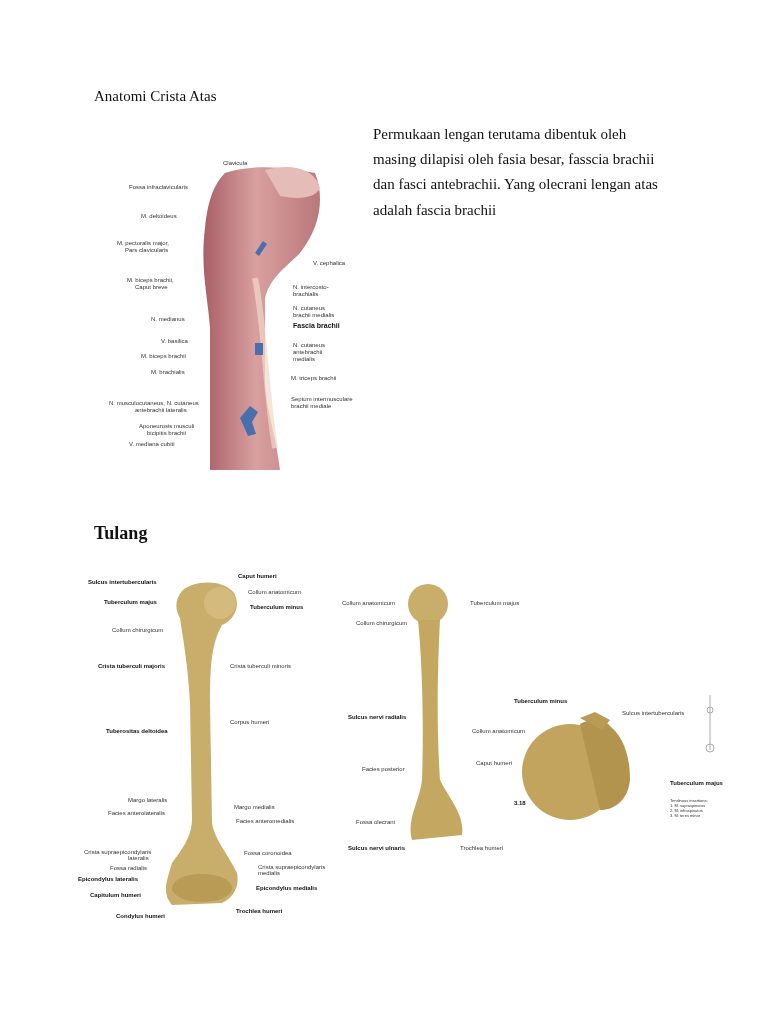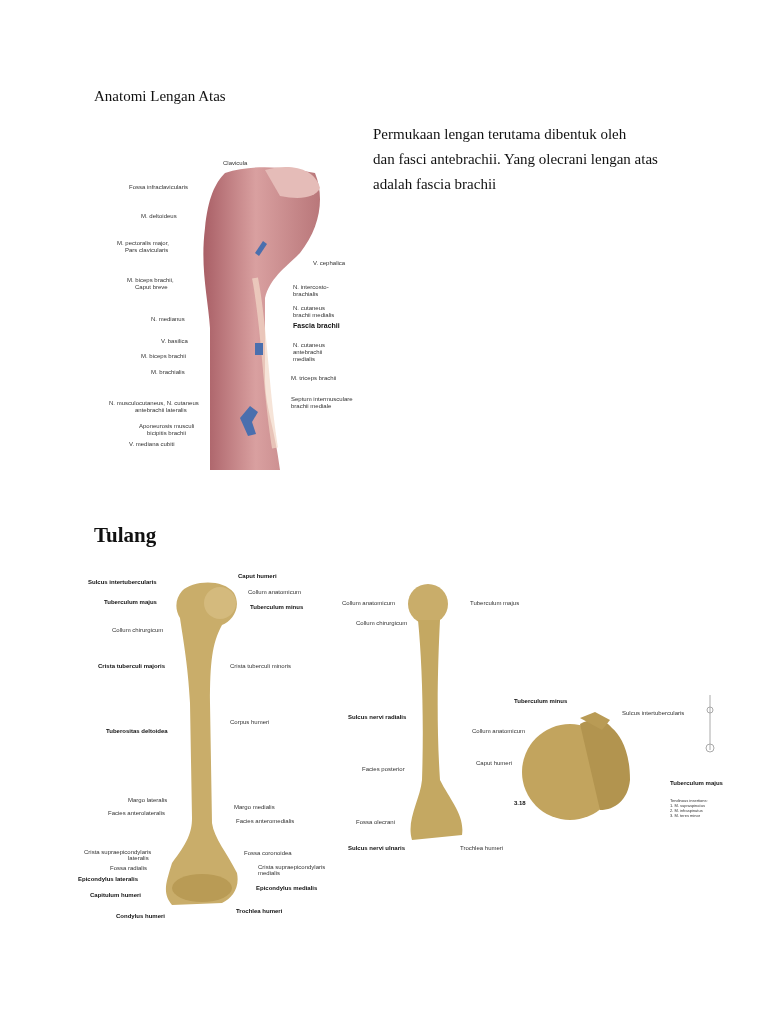--- a/index.html
+++ b/index.html
@@ -1,32 +1,33 @@
 <!DOCTYPE html>
 <html><head>
 <meta charset="utf-8">
 <style>
   html, body { margin:0; padding:0; background:#ffffff; }
   body { width:768px; height:1024px; position:relative; overflow:hidden; font-family:"Liberation Serif", serif; color:#111; }
   .abs { position:absolute; }
   .doc-title { left:94px; top:88px; font-size:15px; }
   .para { left:373px; top:122px; width:300px; font-size:15px; line-height:25.2px; }
   .para span { display:block; white-space:nowrap; }
-  .section-title { left:94px; top:523px; font-size:21px; font-weight:bold; }
+  .section-title { left:94px; top:523px; font-size:18px; font-weight:bold; }
   .lbl { position:absolute; font-family:"Liberation Sans", sans-serif; font-size:6px; color:#333; white-space:nowrap; line-height:7px; }
   .lbl.b { font-weight:bold; color:#111; }
   .fig { position:absolute; }
 </style>
 </head>
 <body>
 
-<div class="abs doc-title">Anatomi Lengan Atas</div>
+<div class="abs doc-title">Anatomi Crista Atas</div>
 
 <div class="abs para">
   <span>Permukaan lengan terutama dibentuk oleh</span>
+  <span>masing dilapisi oleh fasia besar, fasscia brachii</span>
   <span>dan fasci antebrachii. Yang olecrani lengan atas</span>
   <span>adalah fascia brachii</span>
 </div>
 
 <div class="fig" style="left:115px;top:128px;width:250px;height:342px;">
   <svg width="250" height="342" style="position:absolute;left:0;top:0;">
     <defs>
       <linearGradient id="mg" x1="0" x2="1" y1="0" y2="0">
         <stop offset="0" stop-color="#a95f66"></stop>
         <stop offset="0.45" stop-color="#d9a0a0"></stop>

